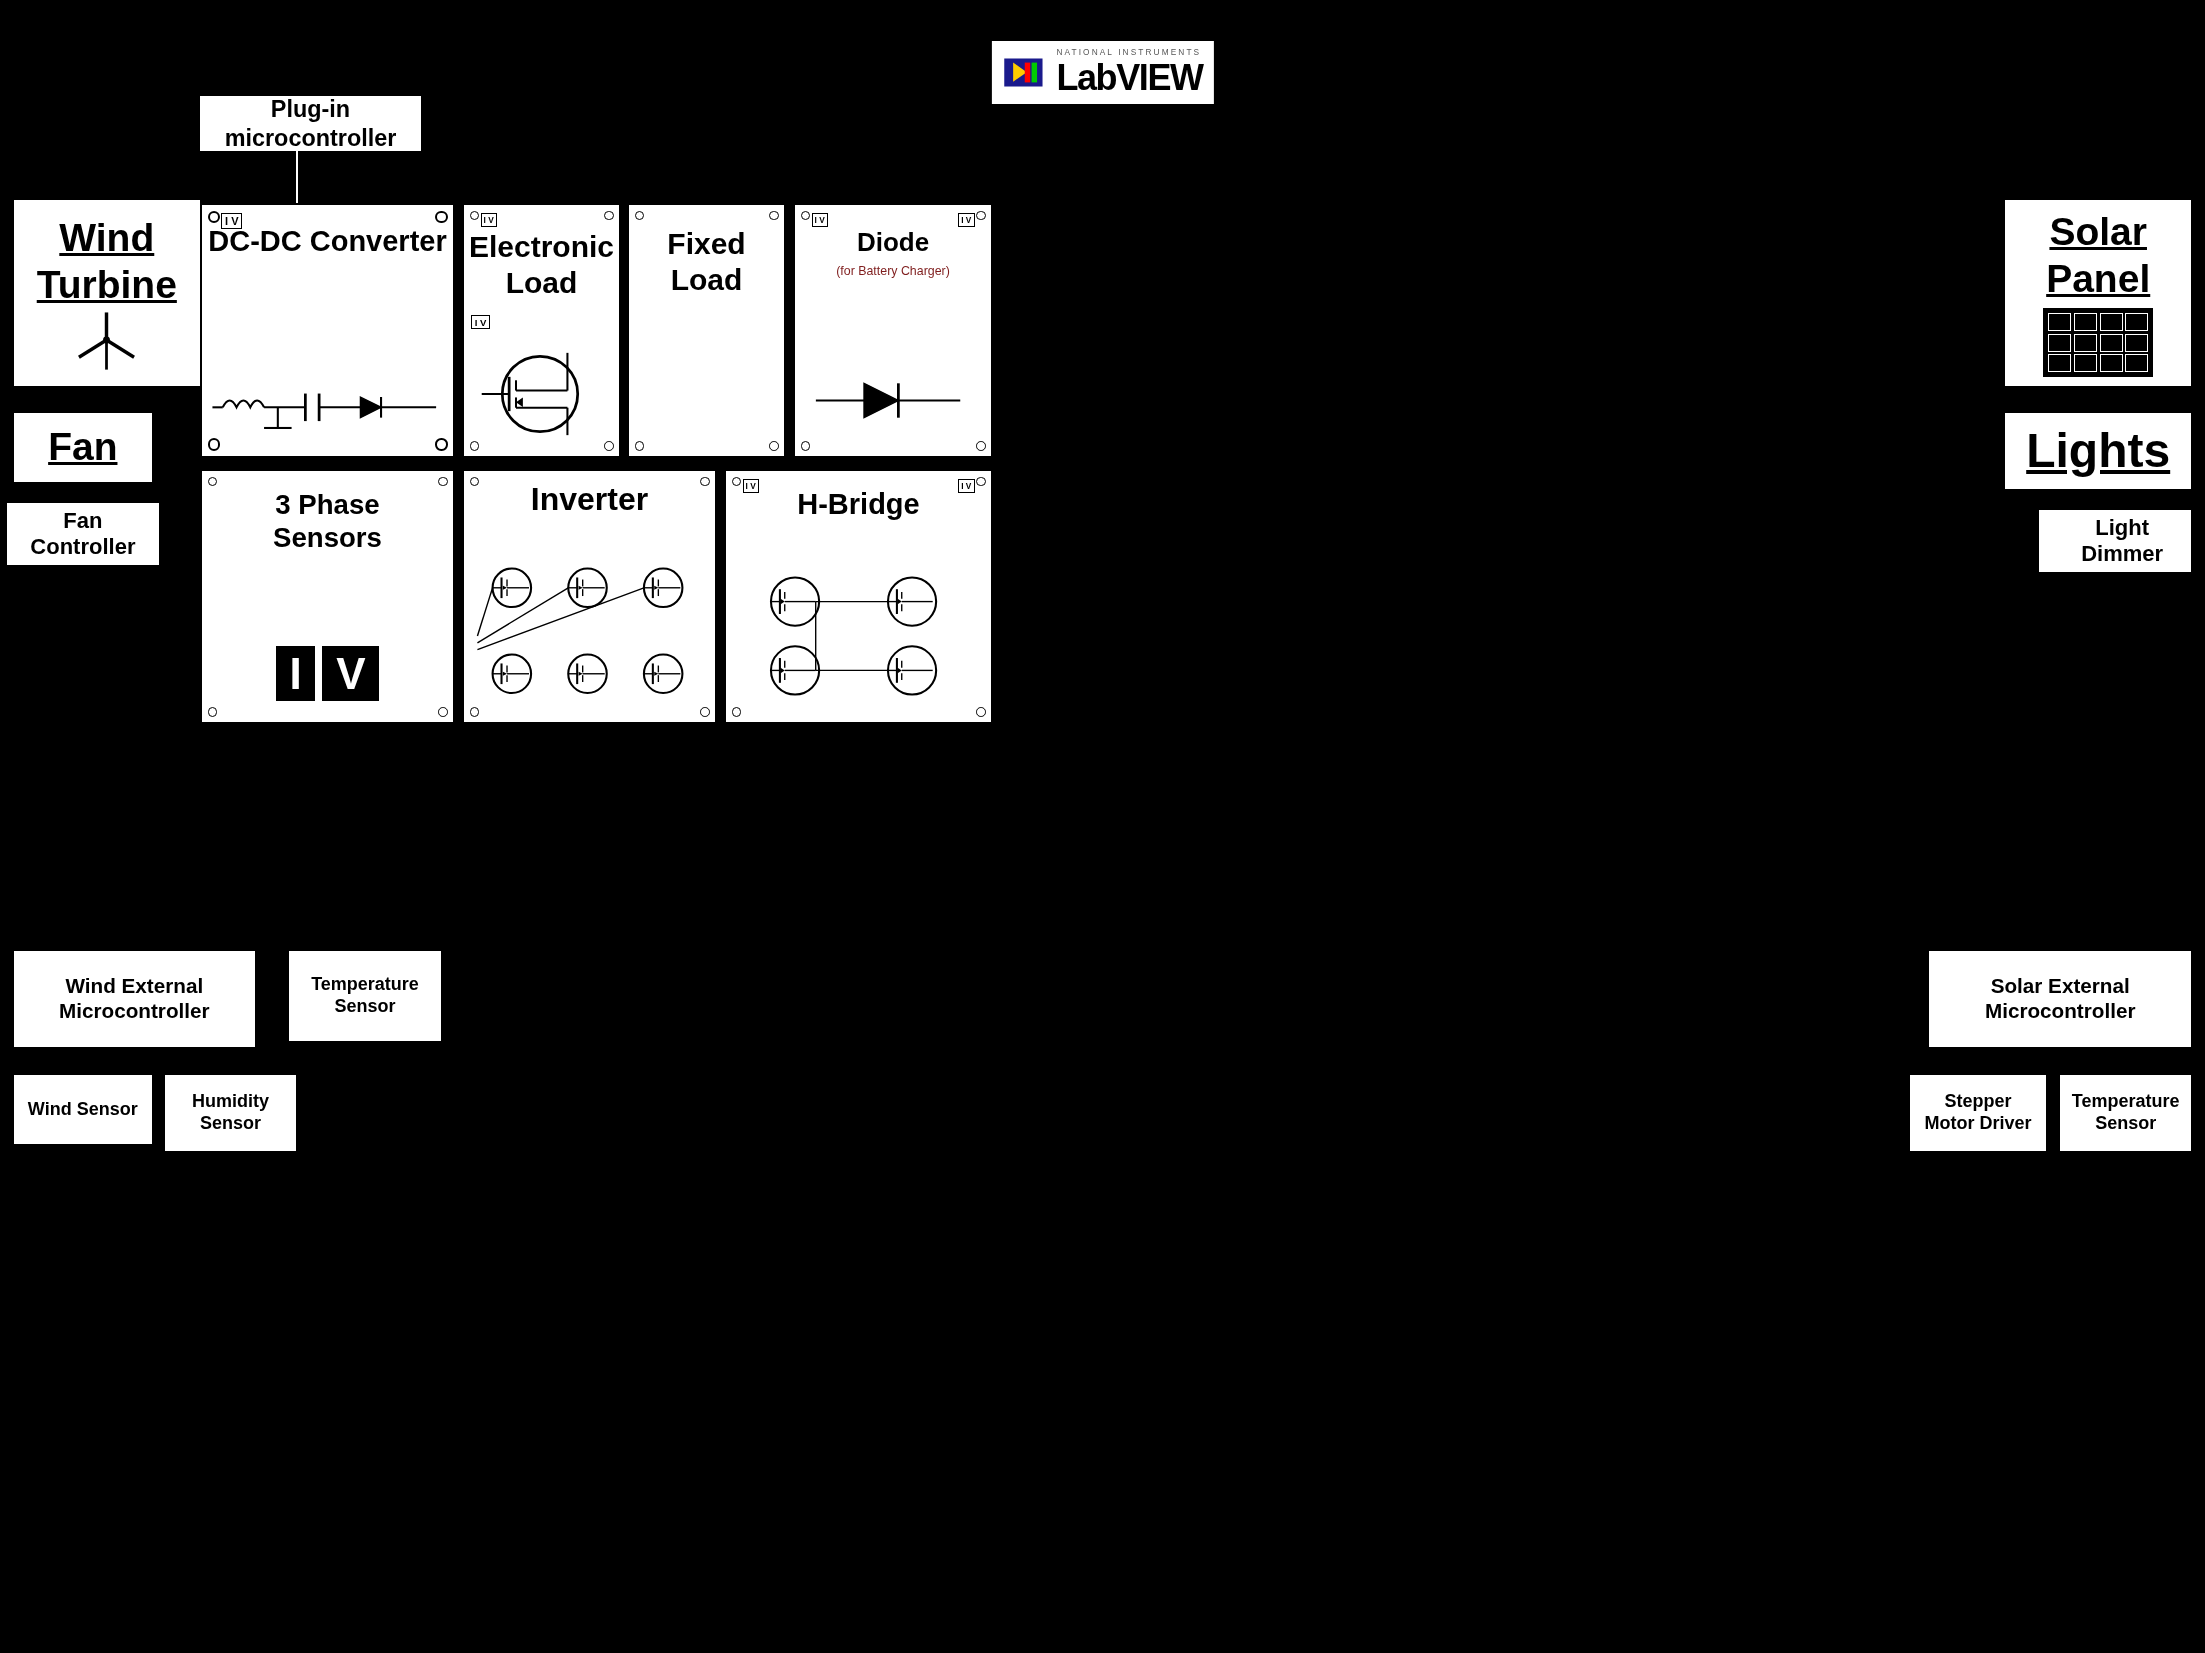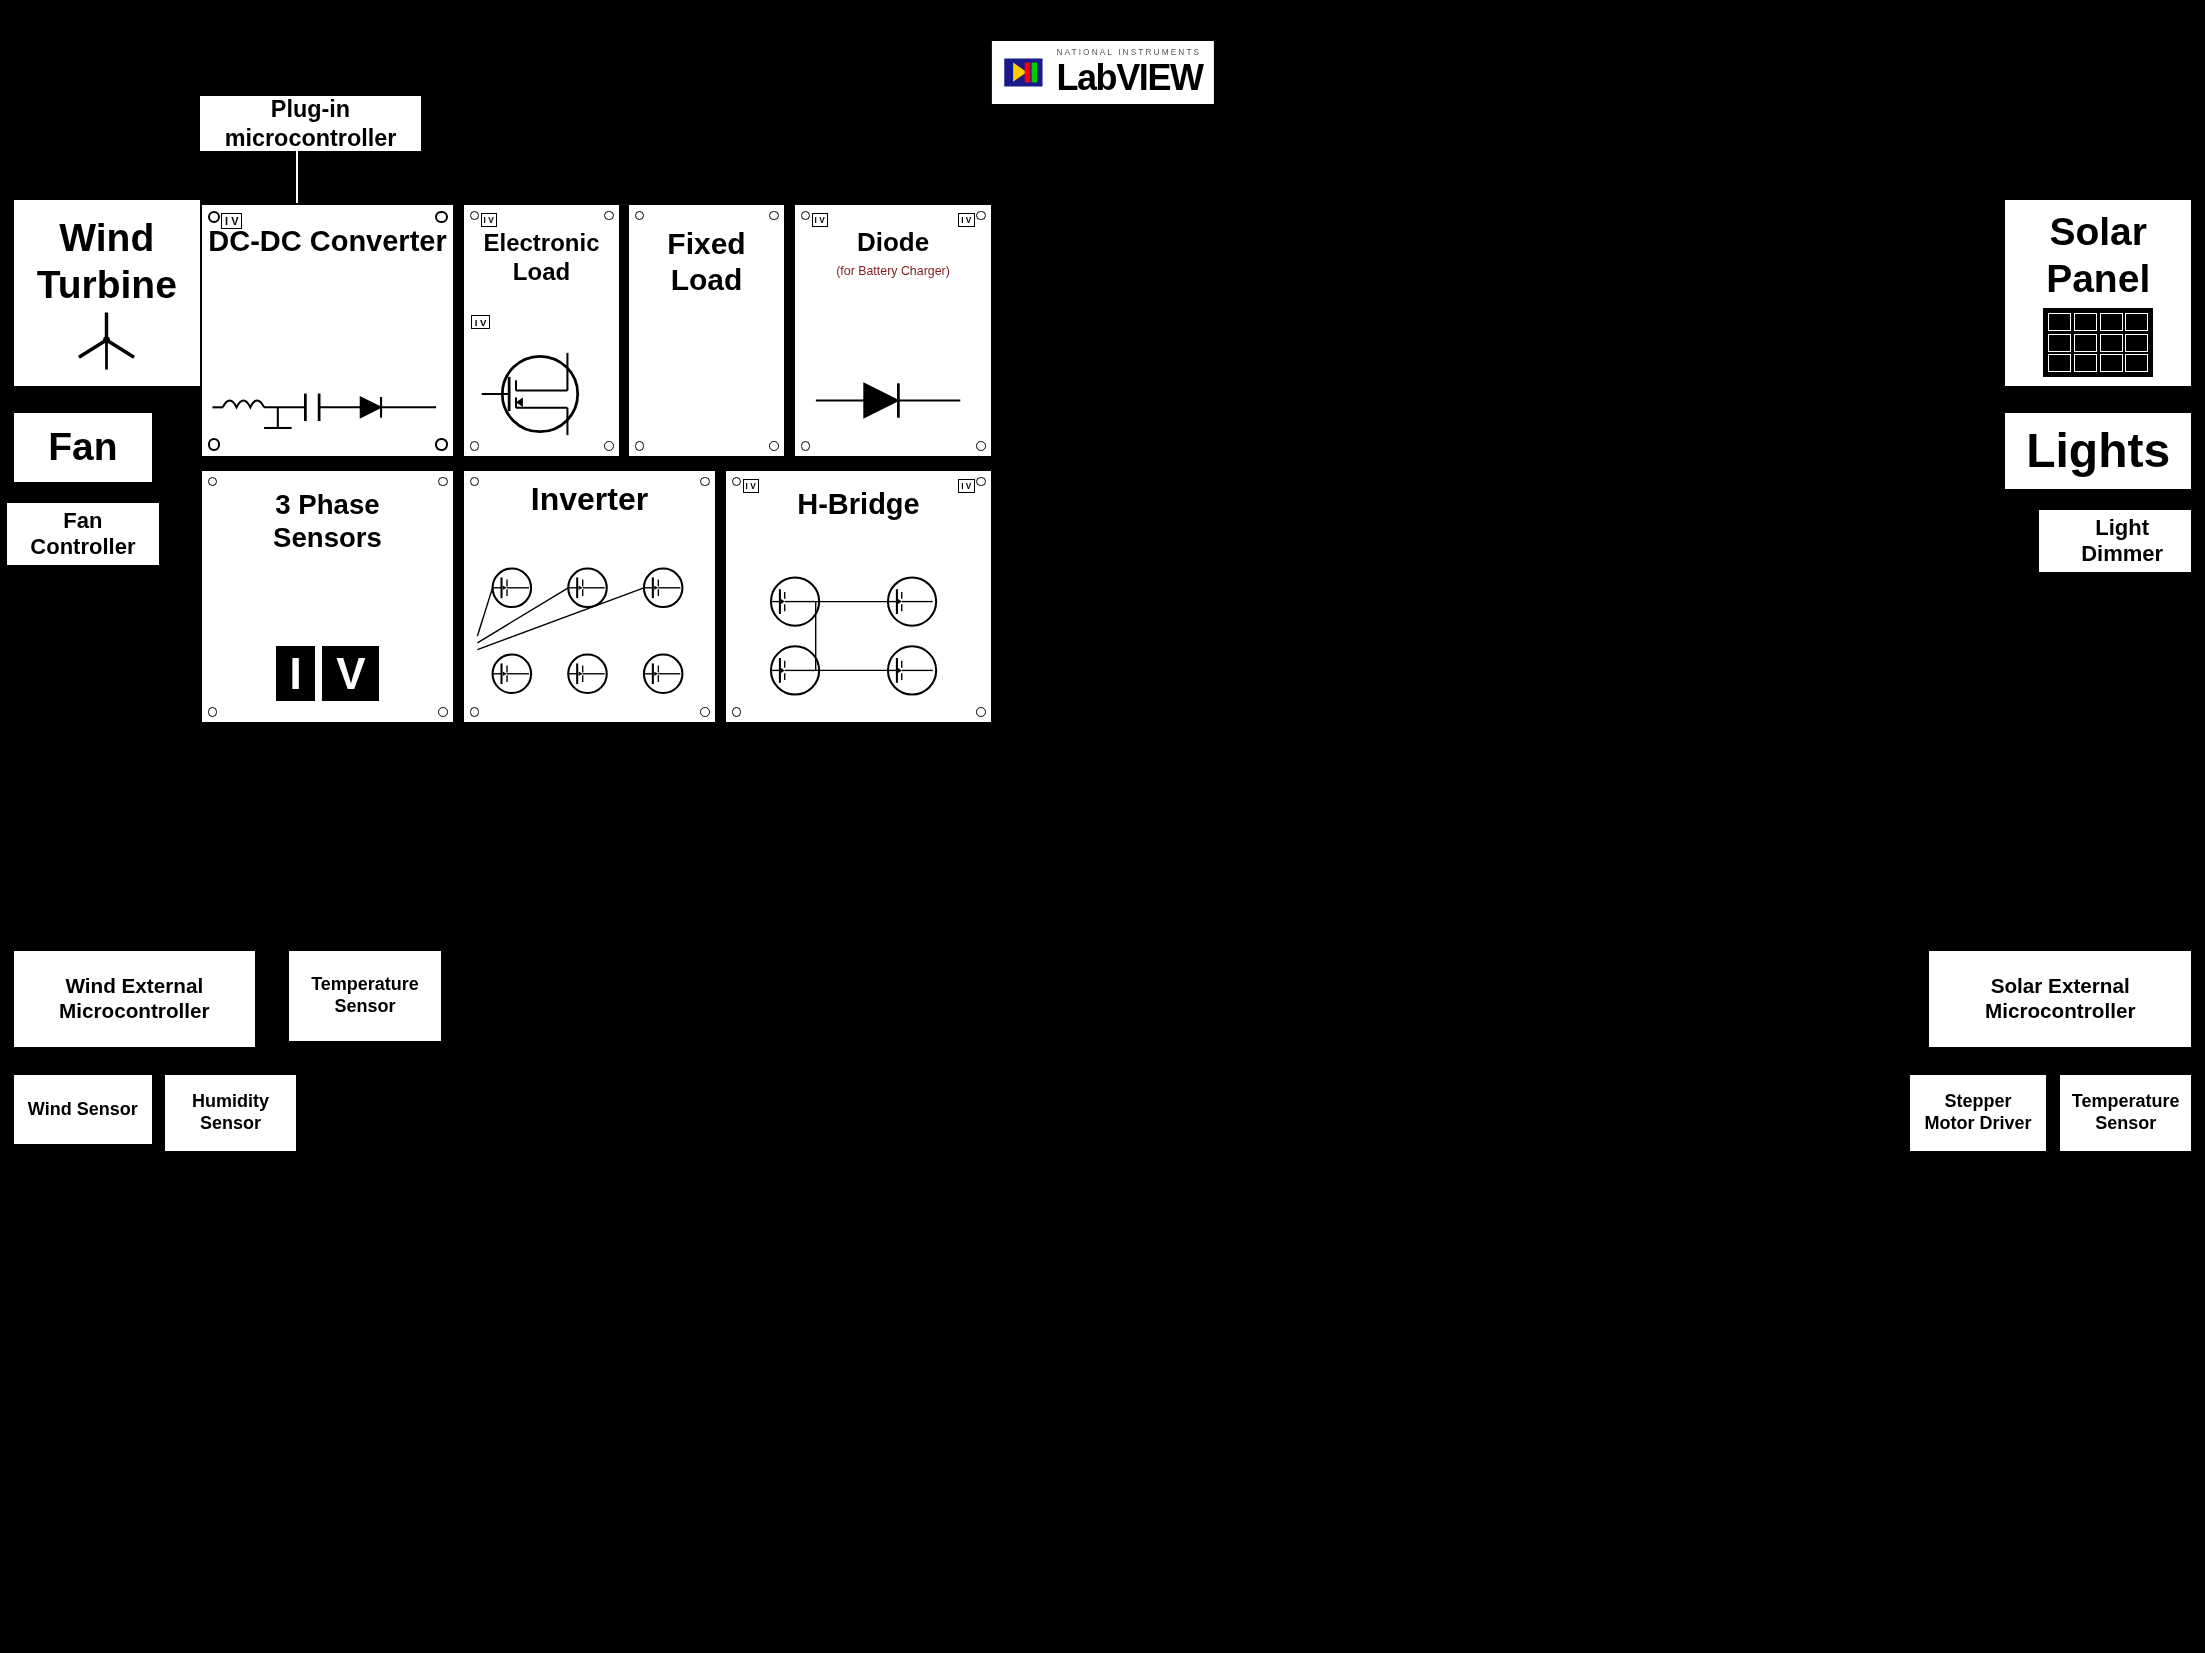--- a/index.html
+++ b/index.html
@@ -45,20 +45,21 @@
       font-weight: bold;
       color: #000;
       letter-spacing: -1.4px;
     }
 
     
     .box-large {
       font-size: 39px;
       font-weight: bold;
       line-height: 1.2;
+      text-decoration: underline;
     }
 
     .box-small {
       font-size: 23.4px;
       font-weight: bold;
       line-height: 1.2;
     }
 
     
     .wind-turbine-box {
@@ -320,21 +321,21 @@
     <line x1="80" y1="110" x2="120" y2="110" stroke="#000" stroke-width="3"></line>
   </svg>
 </div>
 
 <div class="eload-box">
   <div style="position:absolute; top:5.5px; left:5.5px; width:9.6px; height:9.6px; border:1.4px solid #000; border-radius:50%; background:#fff;"></div>
   <div style="position:absolute; top:5.5px; right:5.5px; width:9.6px; height:9.6px; border:1.4px solid #000; border-radius:50%; background:#fff;"></div>
   <div style="position:absolute; bottom:5.5px; left:5.5px; width:9.6px; height:9.6px; border:1.4px solid #000; border-radius:50%; background:#fff;"></div>
   <div style="position:absolute; bottom:5.5px; right:5.5px; width:9.6px; height:9.6px; border:1.4px solid #000; border-radius:50%; background:#fff;"></div>
   <div style="position:absolute; top:8.3px; left:16.5px; font-size:8.3px; font-weight:bold; color:#000; background:#fff; padding:0.7px 2.1px; border:0.7px solid #000;">I V</div>
-  <div style="position:absolute; top:24px; left:0; right:0; text-align:center; font-size:24px; font-weight:bold; line-height:1.2;">Electronic
+  <div style="position:absolute; top:24px; left:0; right:0; text-align:center; font-size:30px; font-weight:bold; line-height:1.2;">Electronic
 Load</div>
 
   <div style="position:absolute; top:110px; left:6.9px; font-size:9.6px; font-weight:bold; background:#fff; border:0.7px solid #000; padding:0.7px 2.8px;">I V</div>
 
   <svg style="position:absolute; bottom:13.8px; left:13.8px; width:124px; height:96px;" viewBox="0 0 180 140">
 
     <circle cx="90" cy="70" r="55" fill="none" stroke="#000" stroke-width="4"></circle>
 
     <line x1="5" y1="70" x2="45" y2="70" stroke="#000" stroke-width="3"></line>
 

